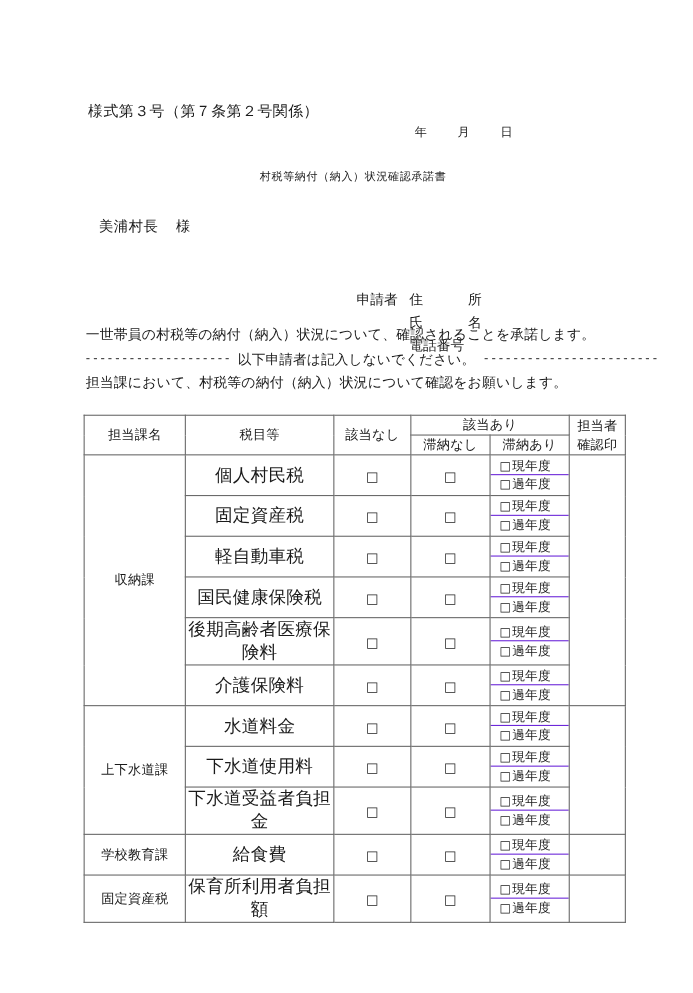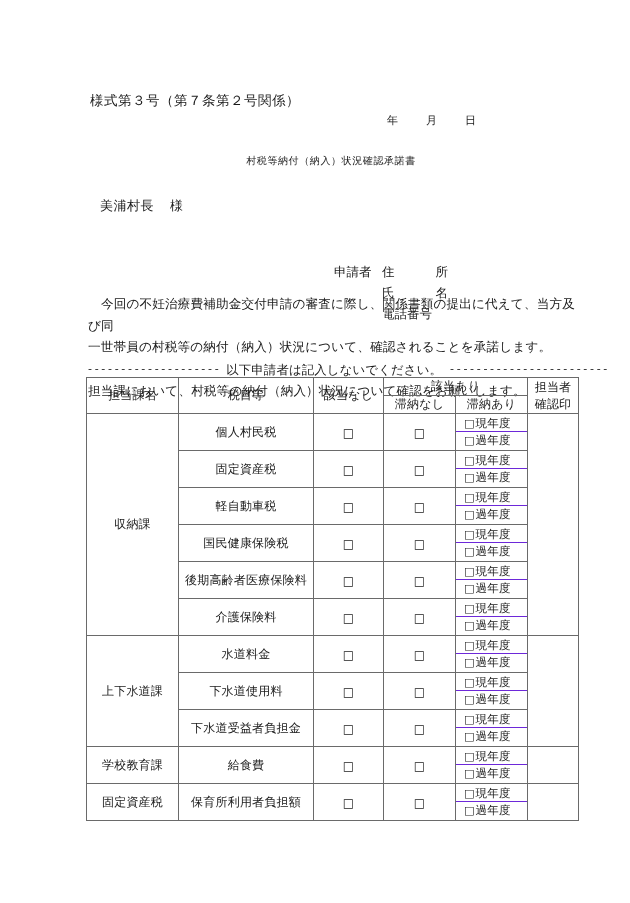--- a/index.html
+++ b/index.html
@@ -10,21 +10,21 @@
   body {
     width: 630px;
     height: 903px;
     position: relative;
     font-family: "DejaVu Serif", "Liberation Serif", serif;
     color: #1a1a1a;
     -webkit-font-smoothing: antialiased;
   }
   .page {
     position: absolute;
-    left: 16px; top: 0;
+    left: 6px; top: 0;
     width: 528px;
     height: 903px;
     box-sizing: border-box;
     padding: 0;
   }
 
   
   .form-no {
     position: absolute;
     left: 74px;
@@ -141,21 +141,21 @@
   .col-none   { width: 70px; }
   .col-nodel  { width: 72px; }
   .col-del    { width: 72px; }
   .col-seal   { width: 51px; }
 
   td.dept-cell {
     font-size: 12px;
     letter-spacing: 0.4px;
   }
   td.tax-cell {
-    font-size: 12px;
+    font-size: 16px;
     height: 36px;
     letter-spacing: 0.3px;
   }
   td.chk-cell {
     font-size: 12.5px;
   }
   td.seal-cell { }
   td.del-cell {
     padding: 0;
     height: 36px;
@@ -217,21 +217,20 @@
           <span>氏</span>
           <span>名</span>
         </span>
     </div>
     <div class="applicant-row">
       <span class="indent"></span><span class="field-name">電話番号</span>
     </div>
   </div>
 
   <div class="body-text">
-    <p class="para-indent">今回の不妊治療費補助金交付申請の審査に際し、関係書類の提出に代えて、当方及び同</p>
     <p>一世帯員の村税等の納付（納入）状況について、確認されることを承諾します。</p>
     <p class="notice-line"><span class="dashes">- - - - - - - - - - - - - - - - - - - -</span><span class="mid">以下申請者は記入しないでください。</span><span class="dashes">- - - - - - - - - - - - - - - - - - - - - - - -</span></p>
     <p>担当課において、村税等の納付（納入）状況について確認をお願いします。</p>
   </div>
 
   <div class="tbl-wrap">
     <table class="form-table">
       <colgroup>
         <col class="col-dept">
           <col class="col-tax">

